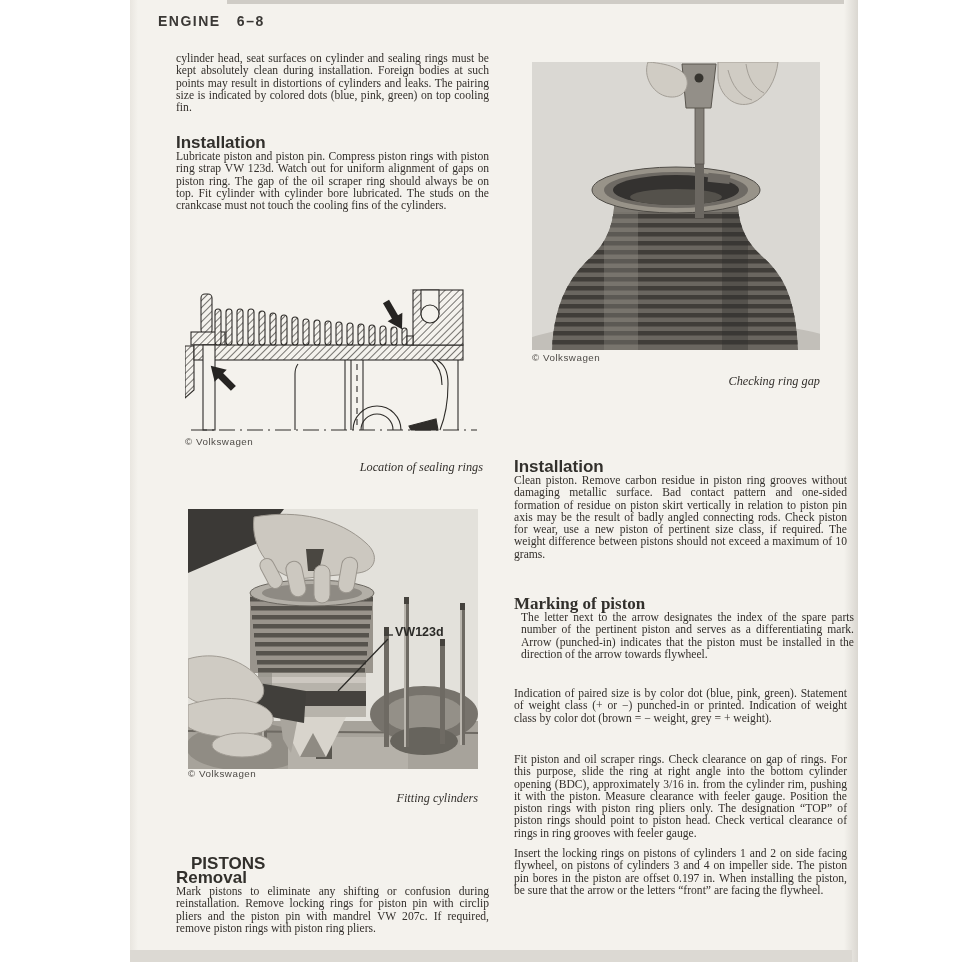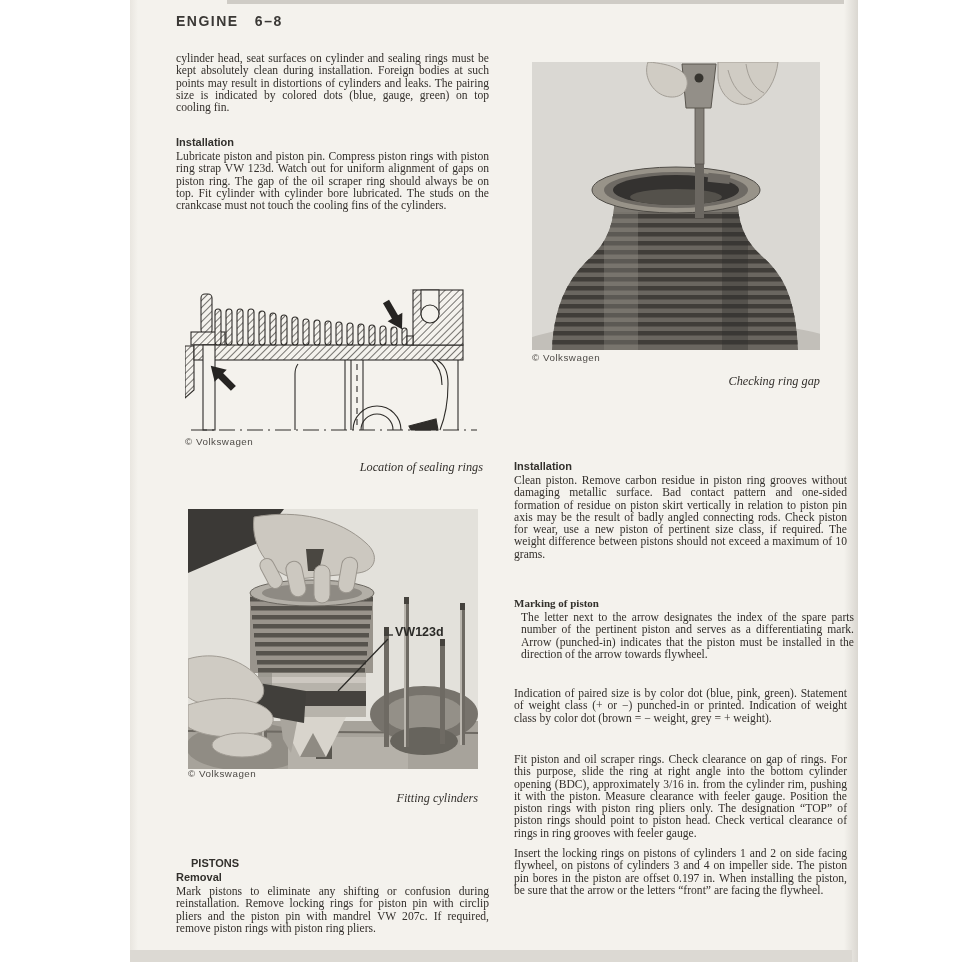--- a/index.html
+++ b/index.html
@@ -20,21 +20,21 @@
 
   .abs{position:absolute;}
   .hdr{
     font-family:"Liberation Sans", sans-serif;font-weight:bold;font-size:14px;
     letter-spacing:1.5px;color:#3a3835;white-space:pre;
   }
   .body-text{
     font-size:11.6px;line-height:12.3px;text-align:justify;color:#332f2b;
   }
   .h-sans{
-    font-family:"Liberation Sans", sans-serif;font-weight:bold;font-size:11px;
+    font-family:"Liberation Sans", sans-serif;font-weight:bold;font-size:17px;
     color:#32302c;line-height:13px;
   }
   .caption{
     font-style:italic;font-size:12.3px;color:#33302c;text-align:right;
   }
   .credit{
     font-family:"Liberation Sans", sans-serif;font-size:9.8px;color:#4d4a46;
     text-align:left;letter-spacing:0.5px;
   }
   .photo{display:block;}
@@ -45,23 +45,23 @@
 </style>
 </head>
 <body>
 
 <div class="page"></div>
 <div class="edge-top"></div>
 <div class="edge-left"></div>
 <div class="edge-right"></div>
 <div class="edge-bottom"></div>
 
-<div class="abs hdr" style="left:176px;top:13px;">ENGINE   6–8</div>
-
-<div class="abs body-text" style="left:176px;top:53px;width:313px;">cylinder head, seat surfaces on cylinder and sealing rings must be kept absolutely clean during installation. Foreign bodies at such points may result in distortions of cylinders and leaks. The pairing size is indicated by colored dots (blue, gauge, green) on top cooling fin.</div>
+<div class="abs hdr" style="left:158px;top:13px;">ENGINE   6–8</div>
+
+<div class="abs body-text" style="left:176px;top:53px;width:313px;">cylinder head, seat surfaces on cylinder and sealing rings must be kept absolutely clean during installation. Foreign bodies at such points may result in distortions of cylinders and leaks. The pairing size is indicated by colored dots (blue, pink, green) on top cooling fin.</div>
 
 <div class="abs h-sans" style="left:176px;top:136px;">Installation</div>
 <div class="abs body-text" style="left:176px;top:151px;width:313px;">Lubricate piston and piston pin. Compress piston rings with piston ring strap VW 123d. Watch out for uniform alignment of gaps on piston ring. The gap of the oil scraper ring should always be on top. Fit cylinder with cylinder bore lubricated. The studs on the crankcase must not touch the cooling fins of the cylinders.</div>
 
 <svg class="abs photo" style="left:185px;top:288px;" width="298" height="150" viewBox="0 0 298 150">
   <defs>
     <pattern id="hatch" width="5" height="5" patternUnits="userSpaceOnUse" patternTransform="rotate(45)">
       <rect width="5" height="5" fill="#f4f2ed"></rect>
       <line x1="0" y1="0" x2="0" y2="5" stroke="#4c4a46" stroke-width="1.5"></line>
     </pattern>

